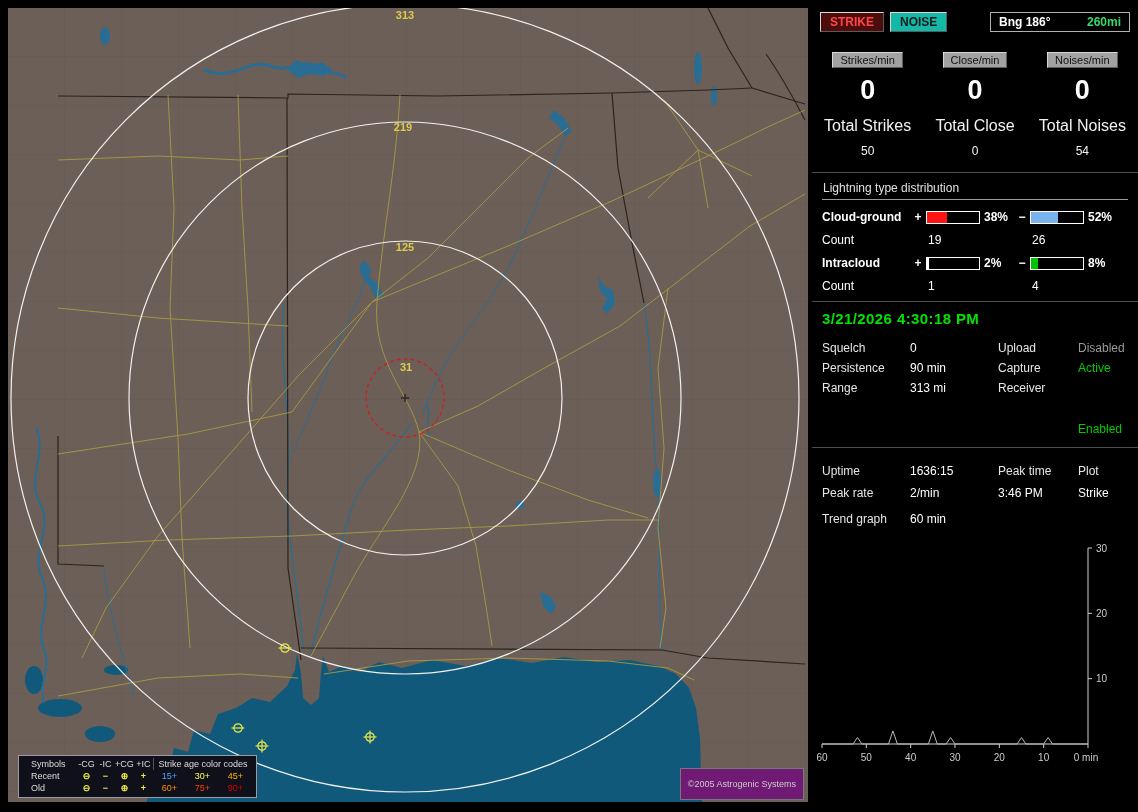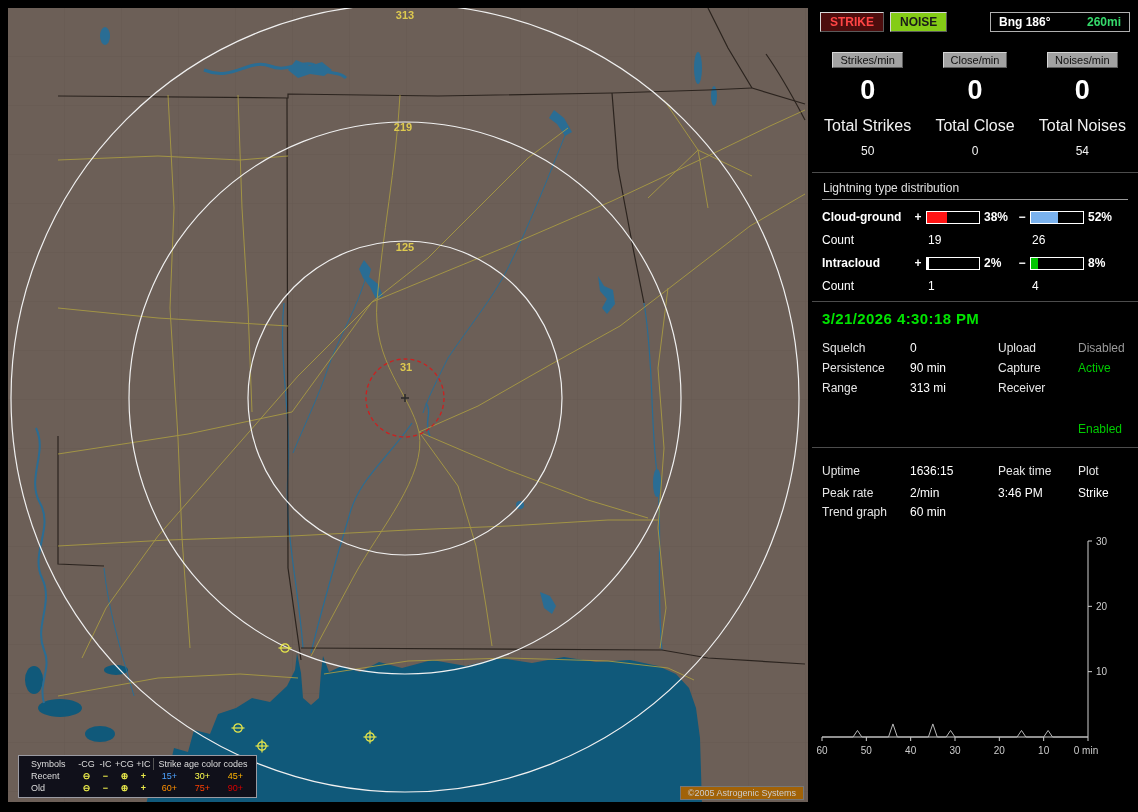--- a/index.html
+++ b/index.html
@@ -13,33 +13,33 @@
 
   .map-legend{position:absolute;left:10px;bottom:4px;background:#10101a;
               border:1px solid #9a9aa2;padding:2px 4px 3px 12px;color:#ddd;
               font-size:9px;line-height:12px;}
   .lg-grid{display:grid;grid-template-columns:46px 19px 19px 19px 19px 33px 33px 33px;}
   .lg-grid > div{text-align:center;white-space:nowrap;}
   .lg-left{text-align:left !important;}
   .lg-age-title{grid-column:6/9;border-left:1px solid #555;}
   .lg-sym{color:#e8e84a;font-weight:bold;}
 
-  .map-copyright{position:absolute;right:4px;bottom:2px;background:#a16207;
-                 border:1px solid #777;color:#ccc;font-size:9px;padding:1px 7px;}
+  .map-copyright{position:absolute;right:4px;bottom:2px;background:#701a75;
+                 border:1px solid #777;color:#ccc;font-size:9px;padding:10px 7px;}
 
   
   .side-panel{position:absolute;left:812px;top:0;width:326px;height:680px;
               background:#000;color:#e4e4e4;font-size:12px;}
 
   .top-bar{display:flex;align-items:center;gap:6px;padding:12px 8px 10px 8px;}
   .btn{font-size:12px;font-weight:bold;padding:2px 9px;border:1px solid;
        border-color:#d8d8d8 #5a5a5a #5a5a5a #d8d8d8;cursor:default;
        font-family:"Liberation Sans",sans-serif;}
   .btn-strike{background:#4d0d0d;color:#ff4545;}
-  .btn-noise{background:#84cc16;color:#1a1a1a;}
+  .btn-noise{background:#14b8a6;color:#1a1a1a;}
   .bearing{margin-left:auto;display:flex;justify-content:space-between;align-items:center;
            width:122px;border:1px solid #b0b0b0;background:#000;padding:2px 8px;
            font-weight:bold;}
   .bearing .bng{color:#fff;}
   .bearing .rng{color:#35d96b;}
 
   .counters{display:flex;padding:10px 2px 14px 2px;}
   .counter{flex:1;text-align:center;}
   .chip{display:inline-block;font-size:11px;background:#a2a2a2;color:#111;
         padding:1px 7px;border:1px solid;border-color:#d5d5d5 #5c5c5c #5c5c5c #d5d5d5;}
@@ -62,21 +62,21 @@
   .count-label{color:#fff;}
   .count-val{padding-left:14px;color:#fff;}
 
   .datetime{color:#00e400;font-weight:bold;font-size:15px;letter-spacing:.4px;
             margin-bottom:11px;}
   .settings-grid,.stats-grid{display:grid;grid-template-columns:88px 88px 80px 1fr;
             line-height:20px;}
   .stats-grid{line-height:22px;padding-top:4px;}
   .glabel{color:#e6e6e6;}
   .gvalue{color:#fff;}
-  .trend-row{display:grid;grid-template-columns:88px 1fr;margin-top:1px;}
+  .trend-row{display:grid;grid-template-columns:88px 1fr;margin-top:8px;}
 
   .chart-wrap{padding:4px 0 0 4px;}
   .tick{font:10px "Liberation Sans",sans-serif;fill:#cdcdcd;}
 </style>
 </head>
 <body>
 
 <div class="map-panel">
   <svg class="map" width="800" height="797" viewBox="0 0 800 797">
     <defs>

